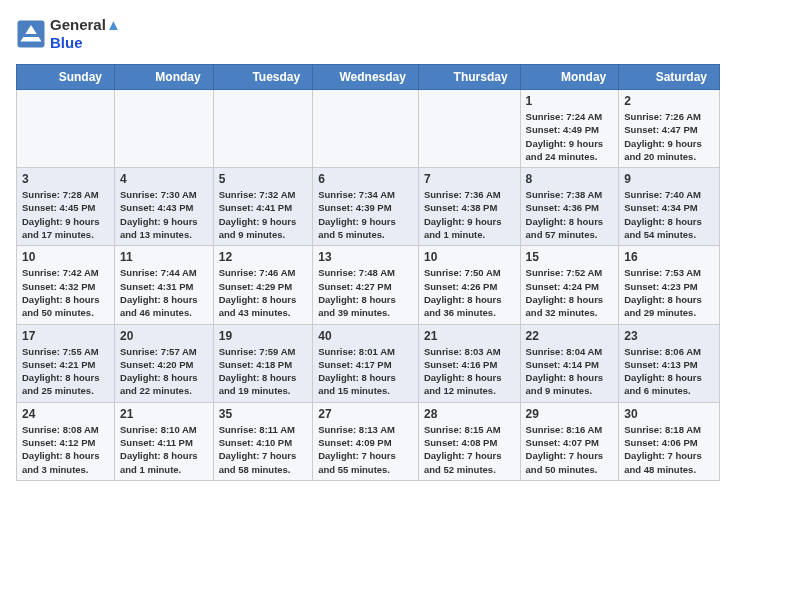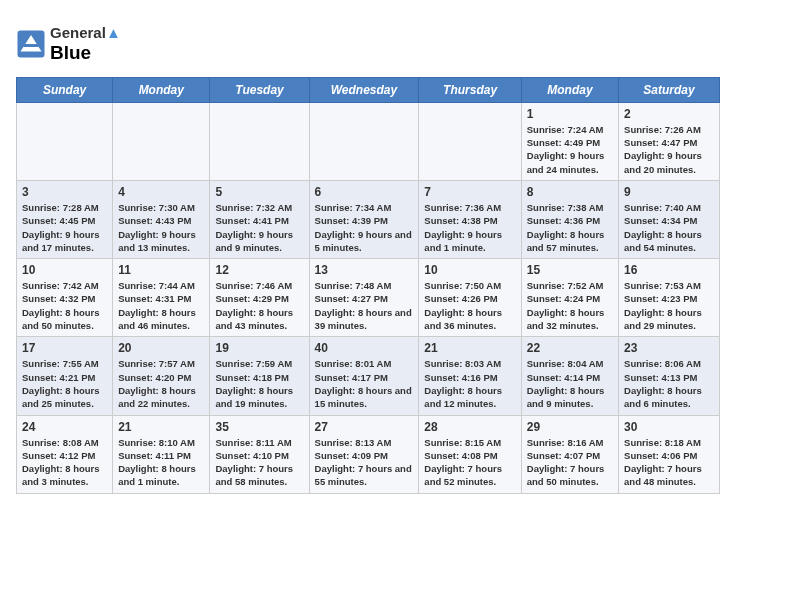--- a/index.html
+++ b/index.html
@@ -1,33 +1,32 @@
 <!DOCTYPE html>
 <html><head>
   <meta charset="utf-8">
   <style>
     * { box-sizing: border-box; margin: 0; padding: 0; }
     body { font-family: Arial, sans-serif; background: #fff; width: 792px; min-height: 612px; }
-    .container { width: 736px; padding: 16px 16px 10px 16px; margin-top: 8px; }
+    .container { width: 736px; padding: 16px 16px 10px 16px; }
     .header { display: flex; justify-content: space-between; align-items: flex-start; margin-bottom: 12px; }
     .logo { display: flex; align-items: center; gap: 4px; }
     .logo-icon { width: 30px; height: 30px; }
     .title-block { text-align: right; }
     .month-title { font-size: 32px; color: #333; font-weight: normal; }
     .location { font-size: 14px; color: #555; }
     table { width: 100%; border-collapse: collapse; }
     thead tr th {
       background: #4a7fc1;
       color: #fff;
       font-size: 12px;
-      padding: 5px 20px;
-      text-align: center;
+      padding: 5px 12px;
+      text-align: right;
       border: 1px solid #3a6aaa;
       font-weight: bold;
-      font-style: italic;
     }
     tbody tr td {
       vertical-align: top;
       border: 1px solid #ccc;
       padding: 4px 5px;
       font-size: 10px;
       color: #333;
       width: 113px;
       min-height: 80px;
       background: #fff;
@@ -45,21 +44,21 @@
 <div class="container">
   <div class="header">
     <div class="logo">
       <svg class="logo-icon" viewBox="0 0 40 40">
         <rect x="2" y="2" width="36" height="36" rx="4" fill="#4a7fc1"></rect>
         <polygon points="20,8 34,30 6,30" fill="white"></polygon>
         <rect x="10" y="20" width="20" height="4" fill="#4a7fc1"></rect>
       </svg>
       <div>
         <div style="font-size:15px;font-weight:bold;color:#333;line-height:1.2;">General<span style="color:#4a90d9;">▲</span></div>
-        <div style="font-size:19px;font-weight:bold;color:#000000;line-height:1.2;">Blue</div>
+        <div style="font-size:15px;font-weight:bold;color:#1d4ed8;line-height:1.2;">Blue</div>
       </div>
     </div>
     <div class="title-block">
       <div class="month-title"></div>
       <div class="location"></div>
     </div>
   </div>
 
   <table>
     <thead>

